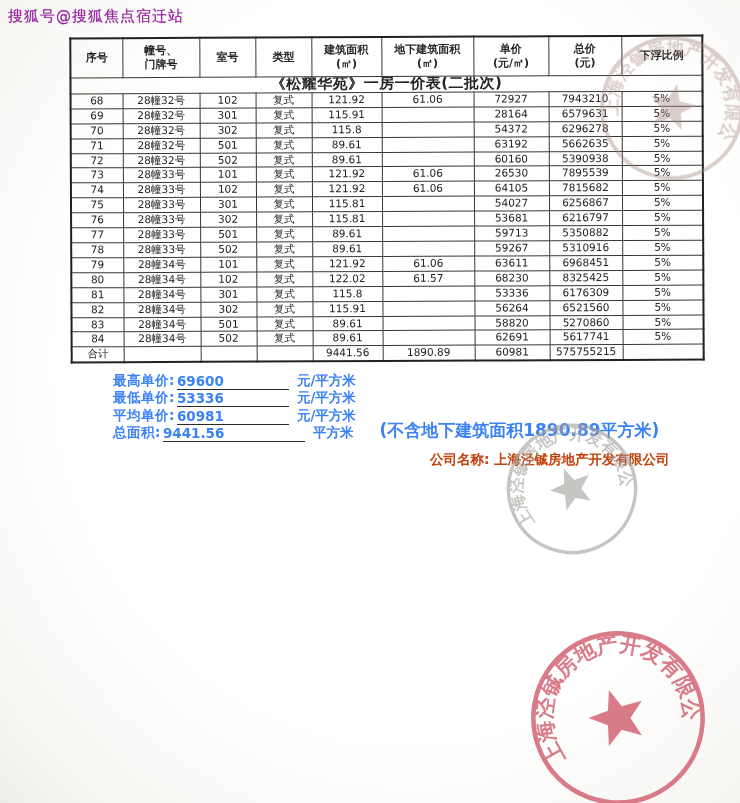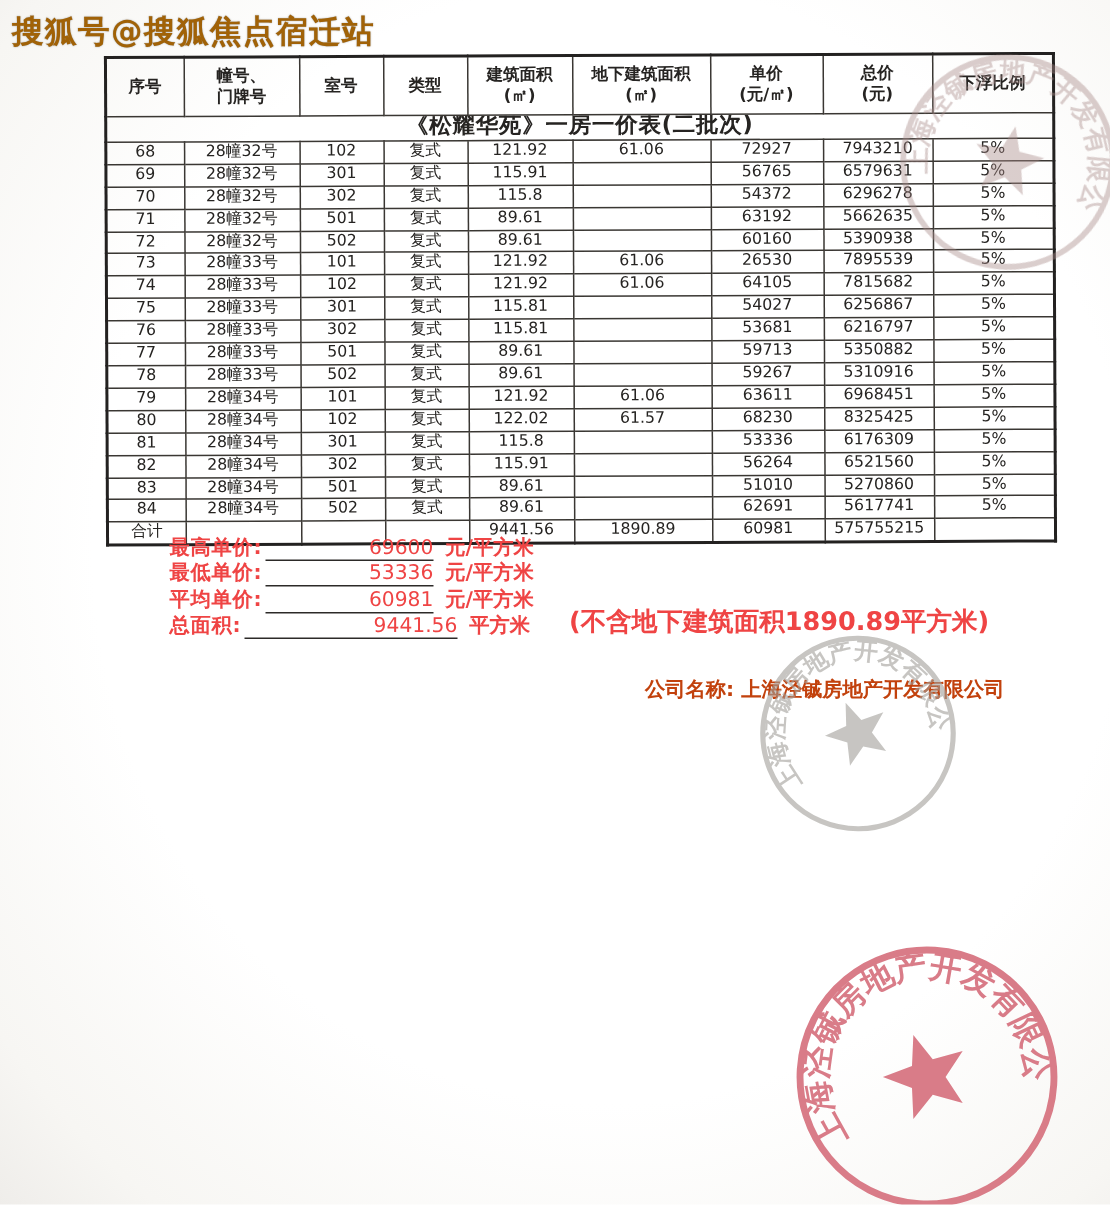--- a/index.html
+++ b/index.html
@@ -5,45 +5,45 @@
   html,body{margin:0;padding:0;}
   body{
     width:740px;height:803px;position:relative;overflow:hidden;
     background:
       radial-gradient(ellipse at 55% 45%, #ffffff 60%, #f7f6f3 88%, #efedea 100%);
     font-family:"DejaVu Sans","Liberation Sans",sans-serif;
     color:#2b2927;
   }
   
   .watermark{
-    position:absolute;left:8px;top:7px;font-size:21px;font-weight:bold;
-    color:#a16207;letter-spacing:1px;text-shadow:0 0 1px rgba(60,60,60,.55);
+    position:absolute;left:8px;top:7px;font-size:15px;font-weight:normal;
+    color:#a21caf;letter-spacing:1px;text-shadow:0 0 1px rgba(60,60,60,.55);
   }
   
   .sheet-table{
     position:absolute;left:70px;top:36px;width:632px;
     border-collapse:collapse;table-layout:fixed;
     transform:rotate(-0.25deg);
     font-size:10.5px;color:#262422;
   }
   .sheet-table,.sheet-table td,.sheet-table th{border:1px solid #3a3733;}
   .sheet-table{border:2px solid #232120;}
   .sheet-table td,.sheet-table th{padding:0 1px;text-align:center;vertical-align:middle;overflow:hidden;}
   .title-row td{height:23px;border-bottom:1px solid #3a3733;}
   .table-title{font-size:15px;font-weight:bold;letter-spacing:.5px;
     border-bottom:1.5px solid #232120;padding:0 4px 1px 4px;}
   .sheet-table thead th{height:38px;font-size:11px;font-weight:bold;white-space:pre-line;line-height:1.25;}
   .sheet-table tbody td{height:13.9px;line-height:13.9px;white-space:nowrap;}
   col.c0{width:52px}col.c1{width:77px}col.c2{width:56px}col.c3{width:56px}
   col.c4{width:70px}col.c5{width:92px}col.c6{width:75px}col.c7{width:73px}col.c8{width:81px}
   
-  .summary{position:absolute;left:113px;top:356px;font-size:13.5px;color:#ef4444;}
+  .summary{position:absolute;left:113px;top:372px;font-size:13.5px;color:#3b82f6;}
   .sum-line{display:flex;align-items:flex-end;height:17.5px;margin-bottom:0;}
   .sum-label{font-weight:bold;letter-spacing:.5px;}
-  .sum-value{display:inline-block;text-align:right;font-weight:normal;
+  .sum-value{display:inline-block;text-align:left;font-weight:bold;
     border-bottom:1.2px solid #2c2a28;margin:0 2px;line-height:15px;}
   .w110{width:112px}.w140{width:142px}.w120{width:122px}.w95{width:96px}
   .sum-unit{margin-left:6px;font-weight:bold;}
   .sum-note{margin-left:26px;font-size:17px;font-weight:bold;letter-spacing:0;}
   
   .company{position:absolute;left:430px;top:451px;font-size:13.5px;font-weight:bold;color:#c2410c;}
   .company .line2{margin-top:2px;margin-left:8px;}
   
   .stamp{position:absolute;pointer-events:none;}
   .stamp svg{display:block;width:100%;height:100%;}
@@ -108,21 +108,21 @@
         <td>7943210</td>
         <td>5%</td>
       </tr>
       <tr>
         <td>69</td>
         <td>28幢32号</td>
         <td>301</td>
         <td>复式</td>
         <td>115.91</td>
         <td></td>
-        <td>56765</td>
+        <td>28164</td>
         <td>6579631</td>
         <td>5%</td>
       </tr>
       <tr>
         <td>70</td>
         <td>28幢32号</td>
         <td>302</td>
         <td>复式</td>
         <td>115.8</td>
         <td></td>
@@ -262,21 +262,21 @@
         <td>6521560</td>
         <td>5%</td>
       </tr>
       <tr>
         <td>83</td>
         <td>28幢34号</td>
         <td>501</td>
         <td>复式</td>
         <td>89.61</td>
         <td></td>
-        <td>51010</td>
+        <td>58820</td>
         <td>5270860</td>
         <td>5%</td>
       </tr>
       <tr>
         <td>84</td>
         <td>28幢34号</td>
         <td>502</td>
         <td>复式</td>
         <td>89.61</td>
         <td></td>

